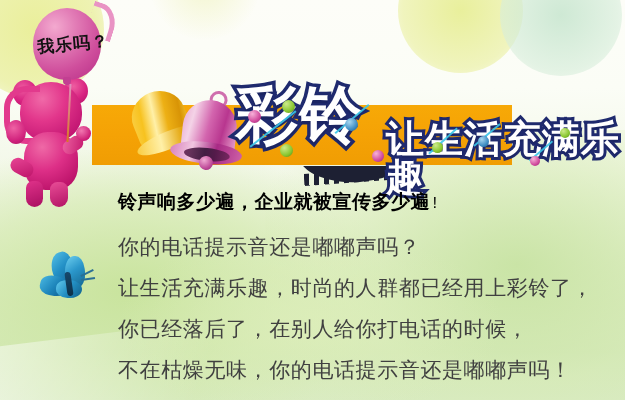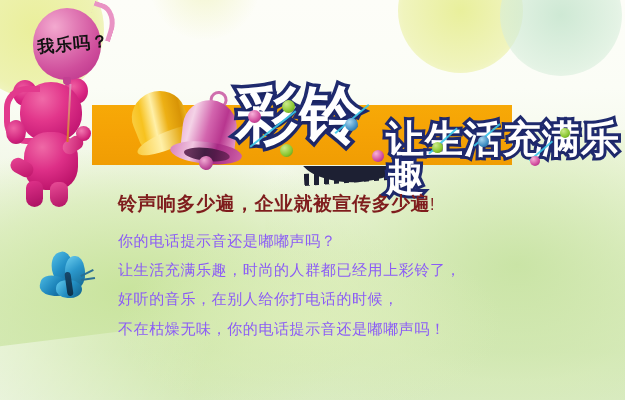--- a/index.html
+++ b/index.html
@@ -256,30 +256,30 @@
     background:linear-gradient(120deg,#64cbee 0%,#238fc3 50%,#11608a 100%);transform:rotate(6deg);}
   .bbody{left:34px;top:22px;width:6px;height:24px;border-radius:3px;
     background:linear-gradient(to bottom,#17486b,#0c3149);transform:rotate(-8deg);}
   .bant{position:absolute;width:14px;height:1.5px;background:#2a6f95;}
   .ba1{left:48px;top:22px;transform:rotate(-26deg);}
   .ba2{left:49px;top:28px;transform:rotate(-8deg);}
 
   
   .copy{position:absolute;left:118px;top:192px;width:470px;}
   .headline{
-    font-family:Liberation Sans, sans-serif;
-    font-size:19px;font-weight:700;color:#7f1d1d;
+    font-family:Liberation Mono, monospace;
+    font-size:19px;font-weight:700;color:#000000;
     letter-spacing:.5px;line-height:1.25;
     white-space:nowrap;
   }
   .headline .bang{font-weight:400;font-size:16px;}
   .sub-lines{margin-top:11px;}
   .sline{
     font-family:"DejaVu Sans","Liberation Sans",sans-serif;
-    font-size:15px;color:#8b5cf6;font-weight:400;
+    font-size:21px;color:#404040;font-weight:400;
     letter-spacing:.6px;line-height:1.95;
     white-space:nowrap;
   }
 </style>
 </head>
 <body>
 
 <div id="banner">
 
   <div class="bg-base"></div>
@@ -363,18 +363,18 @@
     <div class="bw bbody"></div>
     <div class="bant ba1"></div>
     <div class="bant ba2"></div>
   </div>
 
   <div class="copy">
     <div class="headline"><span>铃声响多少遍，企业就被宣传多少遍</span><span class="bang">!</span></div>
     <div class="sub-lines">
       <div class="sline">你的电话提示音还是嘟嘟声吗？</div>
       <div class="sline">让生活充满乐趣，时尚的人群都已经用上彩铃了，</div>
-      <div class="sline">好听的音乐，在别人给你打电话的时候，</div>
+      <div class="sline">你已经落后了，在别人给你打电话的时候，</div>
       <div class="sline">不在枯燥无味，你的电话提示音还是嘟嘟声吗！</div>
     </div>
   </div>
 
 </div>
 
 </body></html>

